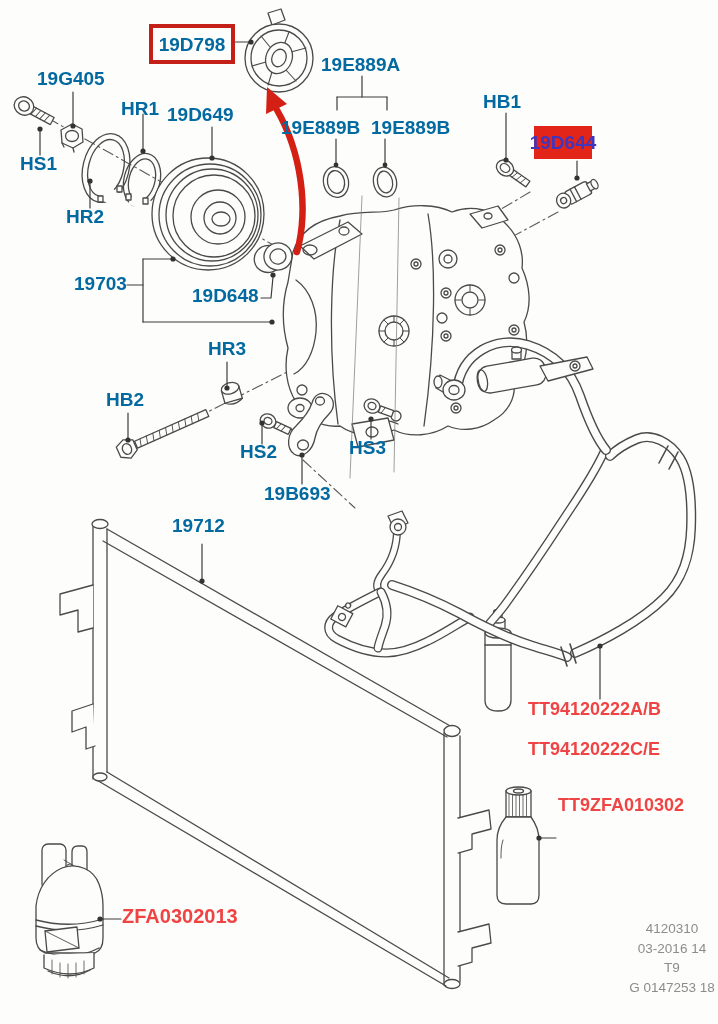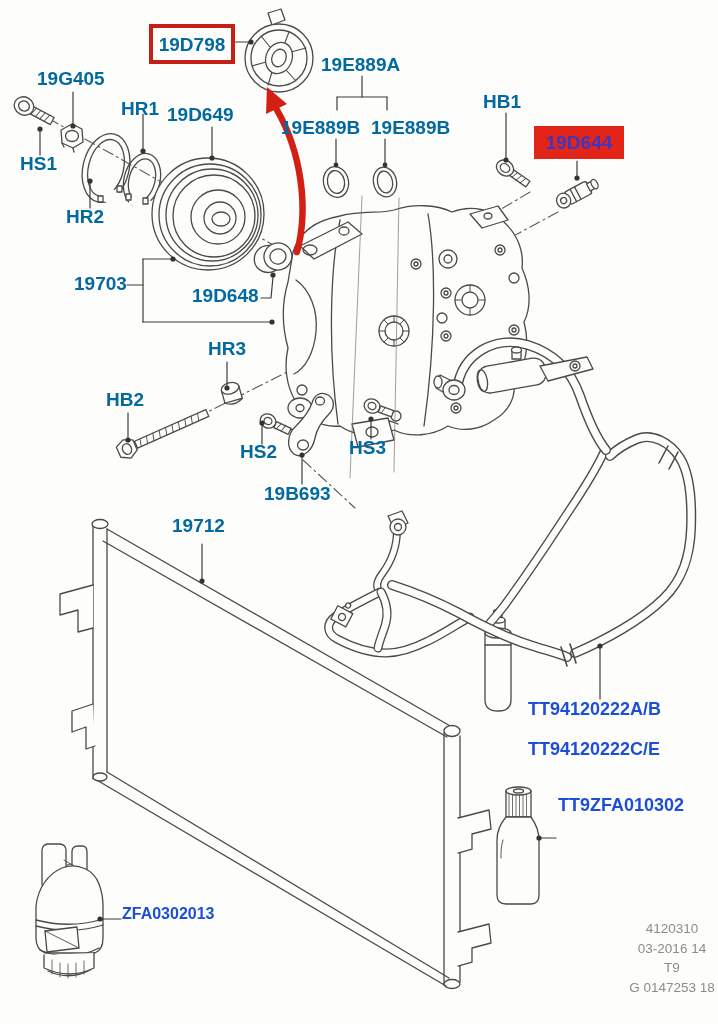--- a/index.html
+++ b/index.html
@@ -17,33 +17,33 @@
   #lineart{position:absolute;left:0;top:0;}
   .lbl{
     position:absolute;
     font-weight:700;
     font-size:19px;
     color:#0369a1;
     white-space:nowrap;
     letter-spacing:0px;
     line-height:1;
   }
-  .lbl.magenta{color:#1d4ed8;font-size:18px;}
-  .lbl.magenta.big{font-size:16px;}
+  .lbl.magenta{color:#ef4444;font-size:18px;}
+  .lbl.magenta.big{font-size:20px;}
   .redbox-outline{
     position:absolute;
     left:149px;top:24px;width:78px;height:32px;
     border:4px solid #c42017;
     background:#fdfdfb;
     display:flex;align-items:center;justify-content:center;
   }
   .redbox-outline .lbl{position:static;}
   .redbox-fill{
     position:absolute;
-    left:534px;top:126px;width:90px;height:33px;
+    left:534px;top:126px;width:58px;height:33px;
     background:#e32419;
     display:flex;align-items:center;justify-content:center;
   }
   .redbox-fill .lbl{position:static;color:#4036bd;}
   #plate{
     position:absolute;left:611px;top:919px;width:122px;
     text-align:center;
     font-size:13.5px;line-height:19.5px;
     color:#8c8c8c;
   }

